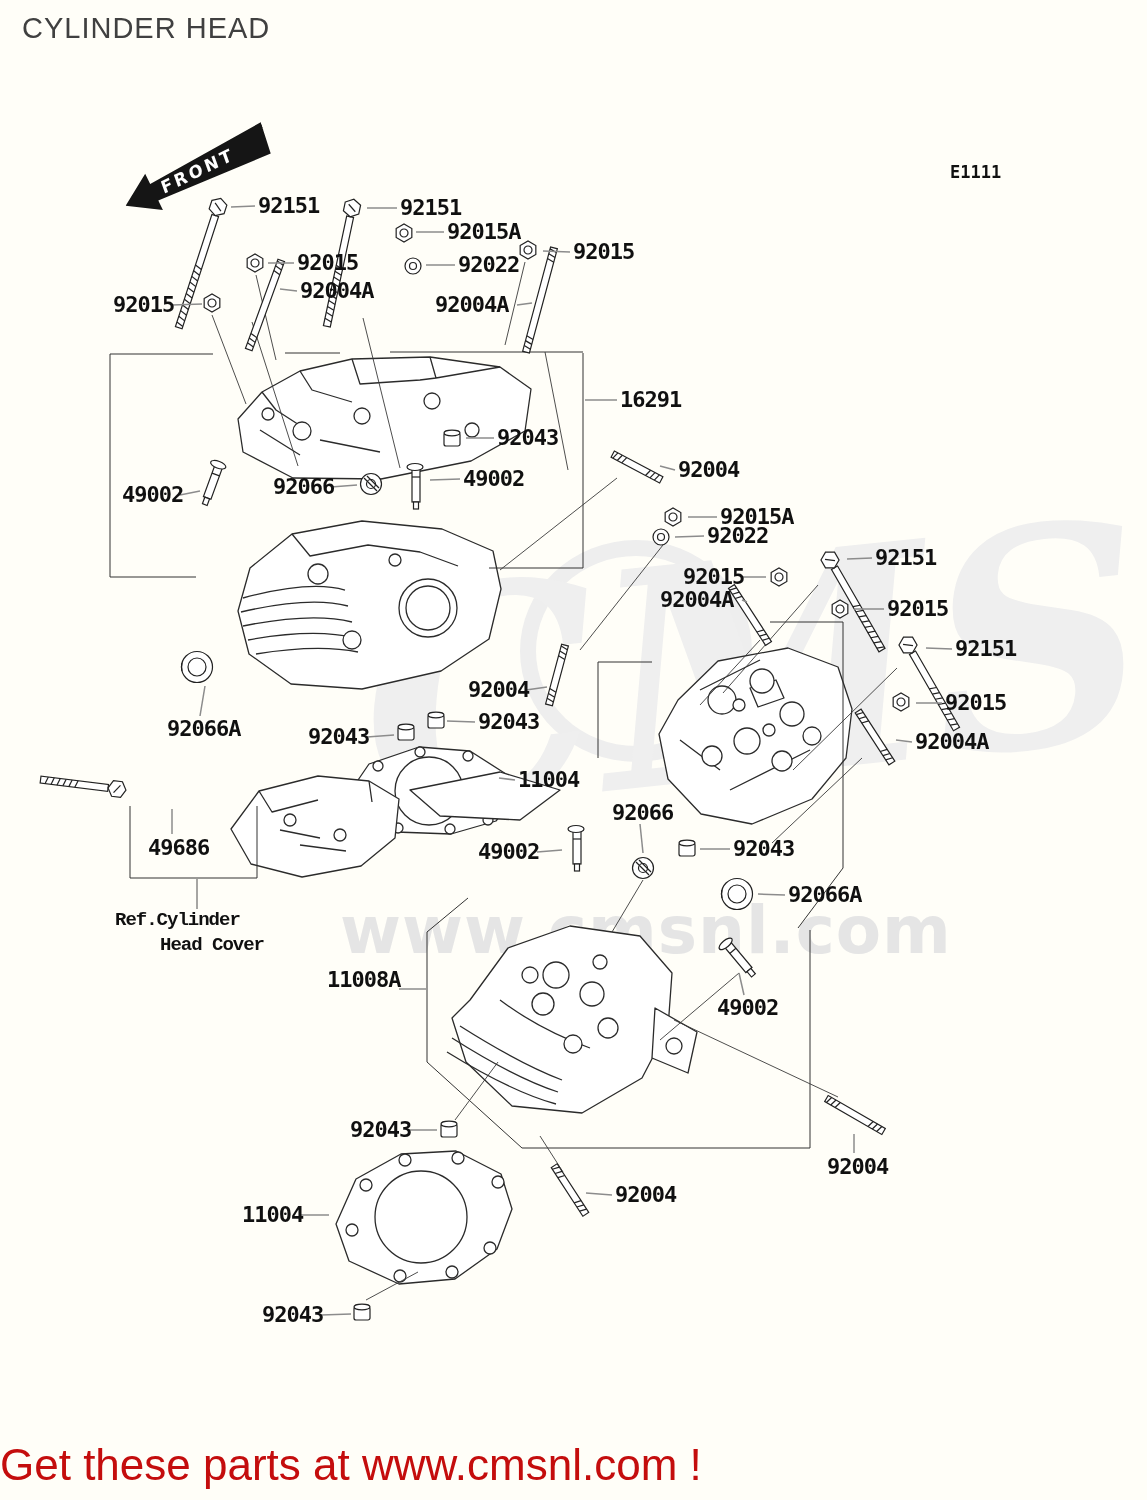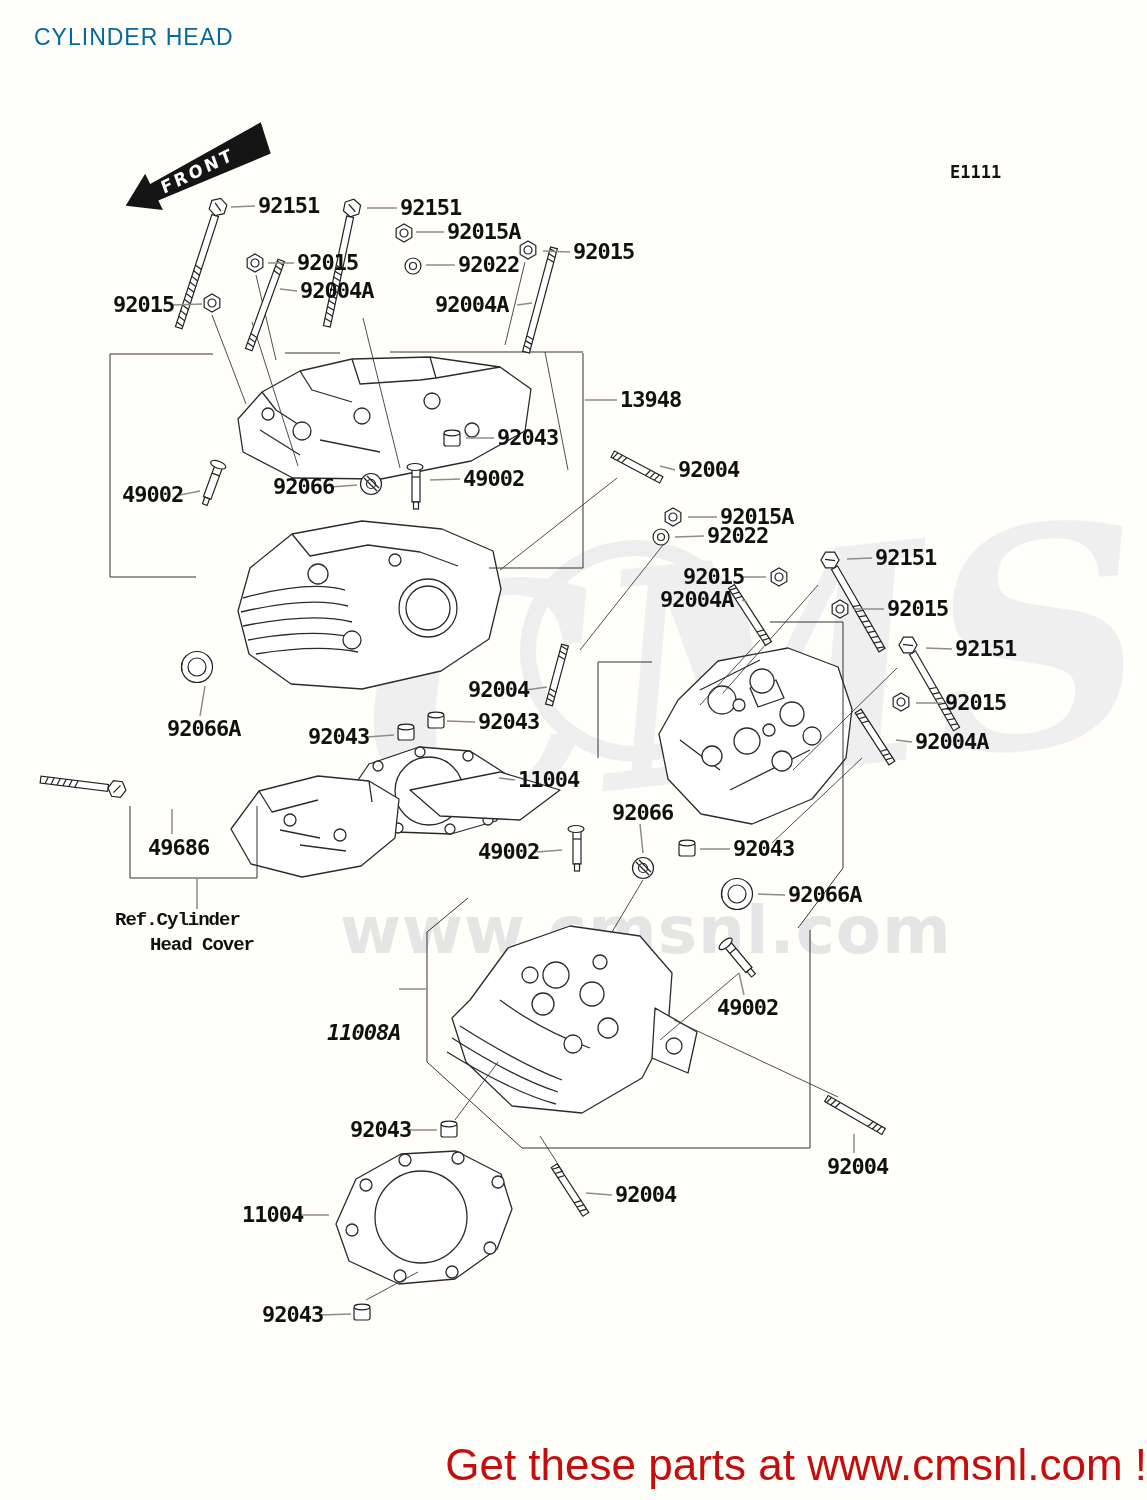--- a/index.html
+++ b/index.html
@@ -1,28 +1,28 @@
 <!DOCTYPE html>
 <html><head>
 <meta charset="utf-8">
 <style>
   html,body{margin:0;padding:0}
   body{width:1147px;height:1500px;position:relative;background:#fffef8;
        font-family:"Liberation Sans",sans-serif;overflow:hidden}
-  .title{position:absolute;left:22px;top:12px;font-size:23px;color:#0369a1;
-         letter-spacing:1px;font-weight:400;z-index:5;margin:12px}
+  .title{position:absolute;left:22px;top:12px;font-size:29px;color:#404040;
+         letter-spacing:1px;font-weight:400;z-index:5;margin:0}
   .code{position:absolute;left:950px;top:162px;font-family:"DejaVu Sans Mono",monospace;
         font-weight:700;font-size:17px;color:#111;z-index:5}
   .part-label{position:absolute;font-family:"DejaVu Sans Mono",monospace;font-weight:700;
         font-size:22px;letter-spacing:-1px;color:#101010;white-space:nowrap;
         line-height:22px;z-index:6;cursor:pointer}
   .ref-note{position:absolute;left:115px;top:908px;font-family:Liberation Mono, monospace;
         font-weight:700;font-size:19px;letter-spacing:-1px;color:#101010;line-height:25px;z-index:6}
-  .ref-note .l2{margin-left:35px}
-  .footer{position:absolute;left:0;top:1440px;width:100%;text-align:right;font-size:44px;
+  .ref-note .l2{margin-left:45px}
+  .footer{position:absolute;left:0;top:1440px;width:100%;text-align:left;font-size:44px;
         color:#c40d0d;z-index:6;cursor:pointer}
   .front{position:absolute;left:116px;top:186px;transform:rotate(-26deg);
         transform-origin:left top;z-index:6}
   .front .arrow{width:158px;height:44px;background:#151515;position:relative;
         clip-path:polygon(0% 50%,20% 4%,20% 30%,100% 14%,97% 88%,20% 72%,20% 96%);
         box-shadow:4px 4px 0 rgba(20,20,20,.9)}
   .front .arrow span{position:absolute;left:40px;top:12px;color:#fff;
         font-family:"DejaVu Sans",sans-serif;font-weight:700;font-size:17px;
         letter-spacing:3px;transform:skewX(-6deg)}
   #wm{position:absolute;inset:0;z-index:0}
@@ -474,21 +474,21 @@
 <div id="labels">
     <div class="part-label" style="left: 258px; top: 195px;">92151</div>
     <div class="part-label" style="left: 400px; top: 197px;">92151</div>
     <div class="part-label" style="left: 447px; top: 221px;">92015A</div>
     <div class="part-label" style="left: 297px; top: 252px;">92015</div>
     <div class="part-label" style="left: 458px; top: 254px;">92022</div>
     <div class="part-label" style="left: 573px; top: 241px;">92015</div>
     <div class="part-label" style="left: 300px; top: 280px;">92004A</div>
     <div class="part-label" style="left: 435px; top: 294px;">92004A</div>
     <div class="part-label" style="left: 113px; top: 294px;">92015</div>
-    <div class="part-label" style="left: 620px; top: 389px;">13948</div>
+    <div class="part-label" style="left: 620px; top: 389px;">16291</div>
     <div class="part-label" style="left: 497px; top: 427px;">92043</div>
     <div class="part-label" style="left: 122px; top: 484px;">49002</div>
     <div class="part-label" style="left: 273px; top: 476px;">92066</div>
     <div class="part-label" style="left: 463px; top: 468px;">49002</div>
     <div class="part-label" style="left: 678px; top: 459px;">92004</div>
     <div class="part-label" style="left: 720px; top: 506px;">92015A</div>
     <div class="part-label" style="left: 707px; top: 525px;">92022</div>
     <div class="part-label" style="left: 875px; top: 547px;">92151</div>
     <div class="part-label" style="left: 683px; top: 566px;">92015</div>
     <div class="part-label" style="left: 660px; top: 589px;">92004A</div>
@@ -500,21 +500,21 @@
     <div class="part-label" style="left: 308px; top: 726px;">92043</div>
     <div class="part-label" style="left: 468px; top: 679px;">92004</div>
     <div class="part-label" style="left: 478px; top: 711px;">92043</div>
     <div class="part-label" style="left: 518px; top: 769px;">11004</div>
     <div class="part-label" style="left: 148px; top: 837px;">49686</div>
     <div class="part-label" style="left: 612px; top: 802px;">92066</div>
     <div class="part-label" style="left: 478px; top: 841px;">49002</div>
     <div class="part-label" style="left: 733px; top: 838px;">92043</div>
     <div class="part-label" style="left: 788px; top: 884px;">92066A</div>
     <div class="part-label" style="left: 717px; top: 997px;">49002</div>
-    <div class="part-label" style="left: 327px; top: 1022px; font-style: italic;">11008A</div>
+    <div class="part-label" style="left: 327px; top: 969px;">11008A</div>
     <div class="part-label" style="left: 350px; top: 1119px;">92043</div>
     <div class="part-label" style="left: 242px; top: 1204px;">11004</div>
     <div class="part-label" style="left: 262px; top: 1304px;">92043</div>
     <div class="part-label" style="left: 615px; top: 1184px;">92004</div>
     <div class="part-label" style="left: 827px; top: 1156px;">92004</div>
   </div>
 
 <div class="ref-note">
   <div class="l1">Ref.Cylinder</div>
   <div class="l2">Head Cover</div>

